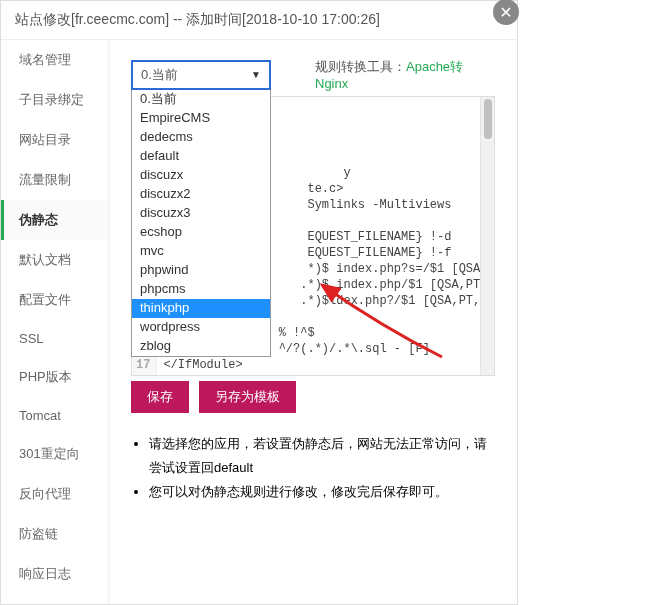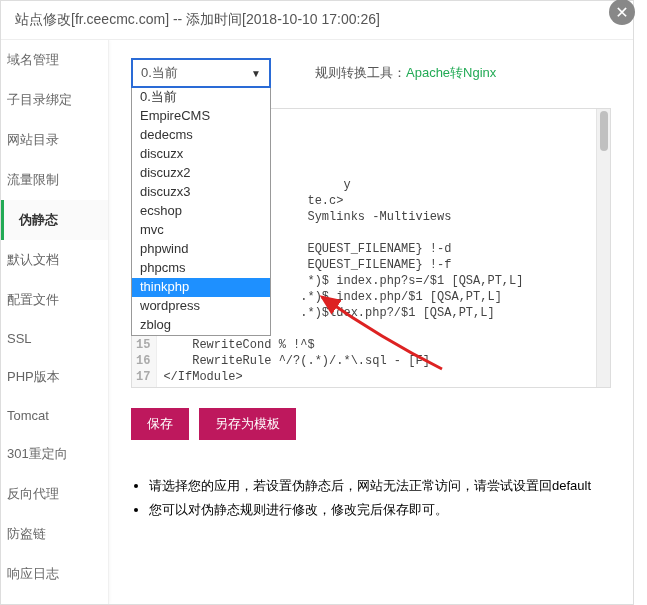--- a/index.html
+++ b/index.html
@@ -7,21 +7,21 @@
     font-family: "Microsoft YaHei", Arial, sans-serif;
     font-size: 13px;
     color: #333;
     background: #fff;
     width: 647px;
     height: 605px;
     overflow: hidden;
     position: relative;
   }
   .modal {
-    width: 634px;
+    width: 518px;
     height: 605px;
     border: 1px solid #ddd;
     display: flex;
     flex-direction: column;
   }
   .titlebar {
     background: #fff;
     padding: 10px 14px;
     border-bottom: 1px solid #eee;
     font-size: 14px;
@@ -46,38 +46,38 @@
     overflow: hidden;
   }
   .sidebar {
     width: 108px;
     background: #fff;
     border-right: 1px solid #f0f0f0;
     box-shadow: 1px 0 3px rgba(0,0,0,.03);
     overflow-y: auto;
   }
   .sidebar-item {
-    padding: 11px 6px;
+    padding: 11px 18px;
     color: #666;
     cursor: pointer;
   }
   .sidebar-item.active {
     font-weight: 600;
     color: #333;
     background: #fafafa;
     border-left: 3px solid #22aa55;
     padding-left: 15px;
   }
   .main {
     flex: 1;
     padding: 18px 22px;
     position: relative;
     display: flex;
     flex-direction: column;
-    gap: 20px;
+    gap: 5px;
     overflow-y: auto;
   }
   .toprow {
     display: flex;
     align-items: center;
     gap: 16px;
   }
   .select-wrap {
     position: relative;
     width: 140px;
@@ -210,20 +210,21 @@
       <div class="toprow">
         <div class="select-wrap">
           <div class="select-display">
             <span>0.当前</span>
             <span class="arrow">▼</span>
           </div>
           <div class="dropdown" id="dropdown">
               <div class="dropdown-item">0.当前</div>
               <div class="dropdown-item">EmpireCMS</div>
               <div class="dropdown-item">dedecms</div>
+              <div class="dropdown-item">default</div>
               <div class="dropdown-item">discuzx</div>
               <div class="dropdown-item">discuzx2</div>
               <div class="dropdown-item">discuzx3</div>
               <div class="dropdown-item">ecshop</div>
               <div class="dropdown-item">mvc</div>
               <div class="dropdown-item">phpwind</div>
               <div class="dropdown-item">phpcms</div>
               <div class="dropdown-item selected">thinkphp</div>
               <div class="dropdown-item">wordpress</div>
               <div class="dropdown-item">zblog</div>

